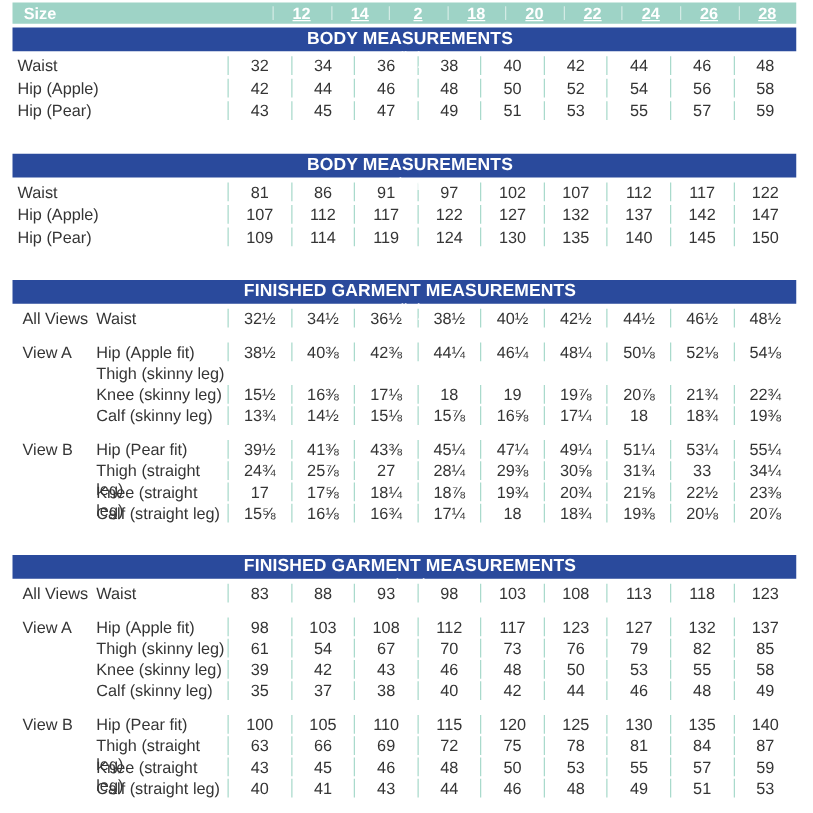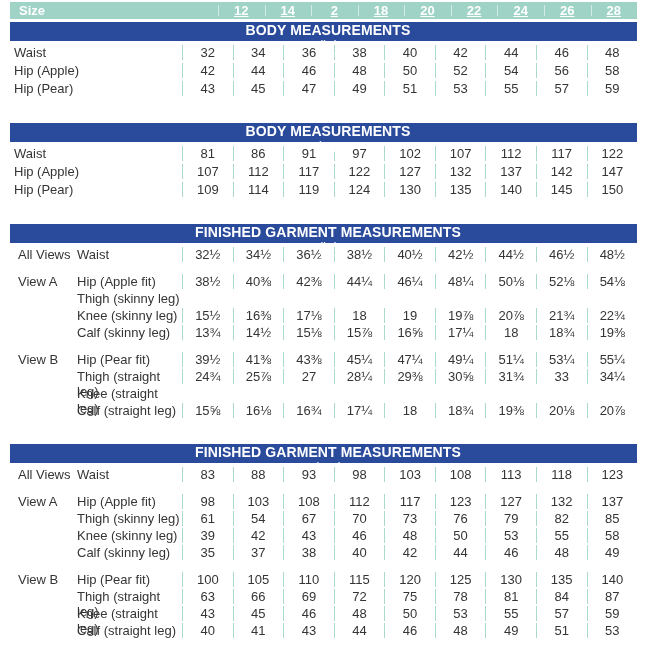--- a/index.html
+++ b/index.html
@@ -282,20 +282,31 @@
                 <div class="cell">29⅜</div>
                 <div class="cell">30⅝</div>
                 <div class="cell">31¾</div>
                 <div class="cell">33</div>
                 <div class="cell">34¼</div>
               </div>
             </div>
             <div class="row">
               <div class="view-col"></div>
               <div class="meas-col">Knee (straight leg)</div>
+              <div class="cells">
+                <div class="cell">17</div>
+                <div class="cell">17⅝</div>
+                <div class="cell">18¼</div>
+                <div class="cell">18⅞</div>
+                <div class="cell">19¾</div>
+                <div class="cell">20¾</div>
+                <div class="cell">21⅝</div>
+                <div class="cell">22½</div>
+                <div class="cell">23⅜</div>
+              </div>
             </div>
             <div class="row">
               <div class="view-col"></div>
               <div class="meas-col">Calf (straight leg)</div>
               <div class="cells">
                 <div class="cell">15⅝</div>
                 <div class="cell">16⅛</div>
                 <div class="cell">16¾</div>
                 <div class="cell">17¼</div>
                 <div class="cell">18</div>

